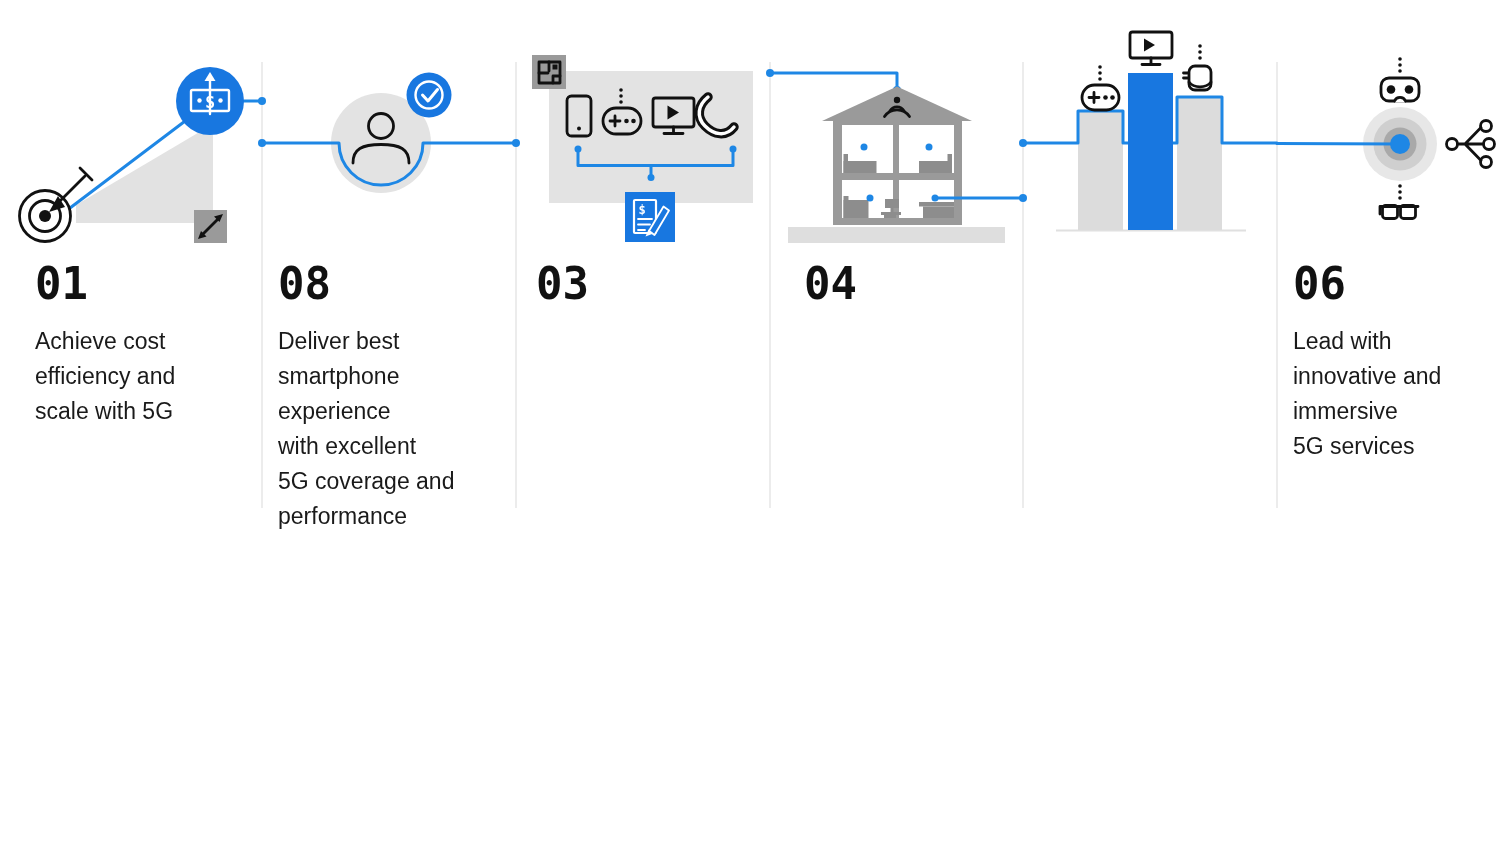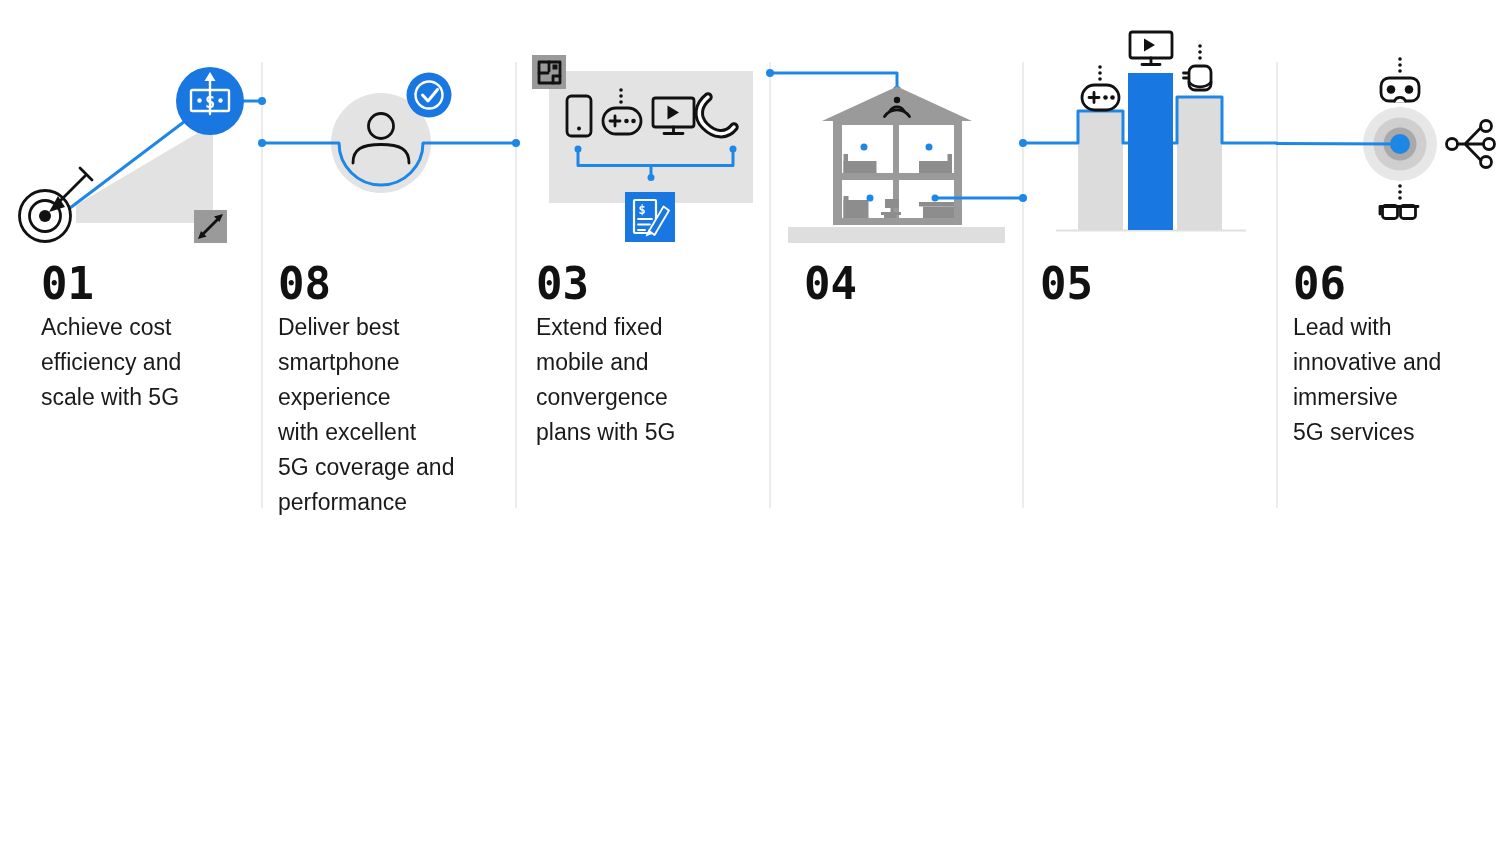--- a/index.html
+++ b/index.html
@@ -2,21 +2,21 @@
 <html><head>
 <meta charset="utf-8">
 <style>
   html,body{margin:0;padding:0;background:#fff;}
   .canvas{position:relative;width:1498px;height:843px;background:#ffffff;overflow:hidden;
           font-family:"Liberation Sans",sans-serif;}
   .gfx{position:absolute;left:0;top:0;}
   .step{position:absolute;top:262px;width:250px;}
   .num{font-family:"DejaVu Sans Mono",monospace;font-weight:bold;font-size:44px;
        line-height:44px;color:#111;}
-  .body{font-size:23px;line-height:35px;color:#1a1a1a;white-space:pre-line;margin-top:4px;}
+  .body{font-size:23px;line-height:35px;color:#1a1a1a;white-space:pre-line;margin-top:18px;}
   
   .bl{stroke:#1E87E5;stroke-width:3;fill:none;stroke-linecap:round;stroke-linejoin:round;}
   .bdot{fill:#1E87E5;}
   .ol{stroke:#111;stroke-width:2.8;fill:none;stroke-linecap:round;stroke-linejoin:round;}
   .olw{stroke:#fff;fill:none;stroke-linecap:round;stroke-linejoin:round;}
   .dollar{font-family:"DejaVu Sans Mono",monospace;font-weight:bold;fill:#fff;
           text-anchor:middle;font-size:17px;}
   .dollar-sm{font-family:"DejaVu Sans Mono",monospace;font-weight:bold;fill:#fff;
           text-anchor:middle;font-size:12px;}
   .divline{stroke:#ECECEC;stroke-width:2;}
@@ -228,47 +228,42 @@
     <g>
       <path d="M1457.5,144 H1465 M1465,144 L1481,127.5 M1465,144 H1483 M1465,144 L1481,160.5" class="ol" stroke-width="2.4"></path>
       <circle cx="1452" cy="144" r="5.5" class="ol" stroke-width="2.4" fill="#fff"></circle>
       <circle cx="1486" cy="126" r="5.5" class="ol" stroke-width="2.4" fill="#fff"></circle>
       <circle cx="1489" cy="144" r="5.5" class="ol" stroke-width="2.4" fill="#fff"></circle>
       <circle cx="1486" cy="162" r="5.5" class="ol" stroke-width="2.4" fill="#fff"></circle>
     </g>
   </g>
 </svg>
 
-  <div class="step" style="left:41px">
+  <div class="step" style="left:35px">
     <div class="num">01</div>
     <div class="body">Achieve cost
 efficiency and
 scale with 5G</div>
   </div>
   <div class="step" style="left:278px">
     <div class="num">08</div>
     <div class="body">Deliver best
 smartphone
 experience
 with excellent
 5G coverage and
 performance</div>
   </div>
   <div class="step" style="left:536px">
     <div class="num">03</div>
-    <div class="body">Extend fixed
-mobile and
-convergence
-plans with 5G</div>
   </div>
   <div class="step" style="left:804px">
     <div class="num">04</div>
   </div>
   <div class="step" style="left:1040px">
-    <div class="num">05</div>
   </div>
   <div class="step" style="left:1293px">
     <div class="num">06</div>
     <div class="body">Lead with
 innovative and
 immersive
 5G services</div>
   </div>
 </div>
 

